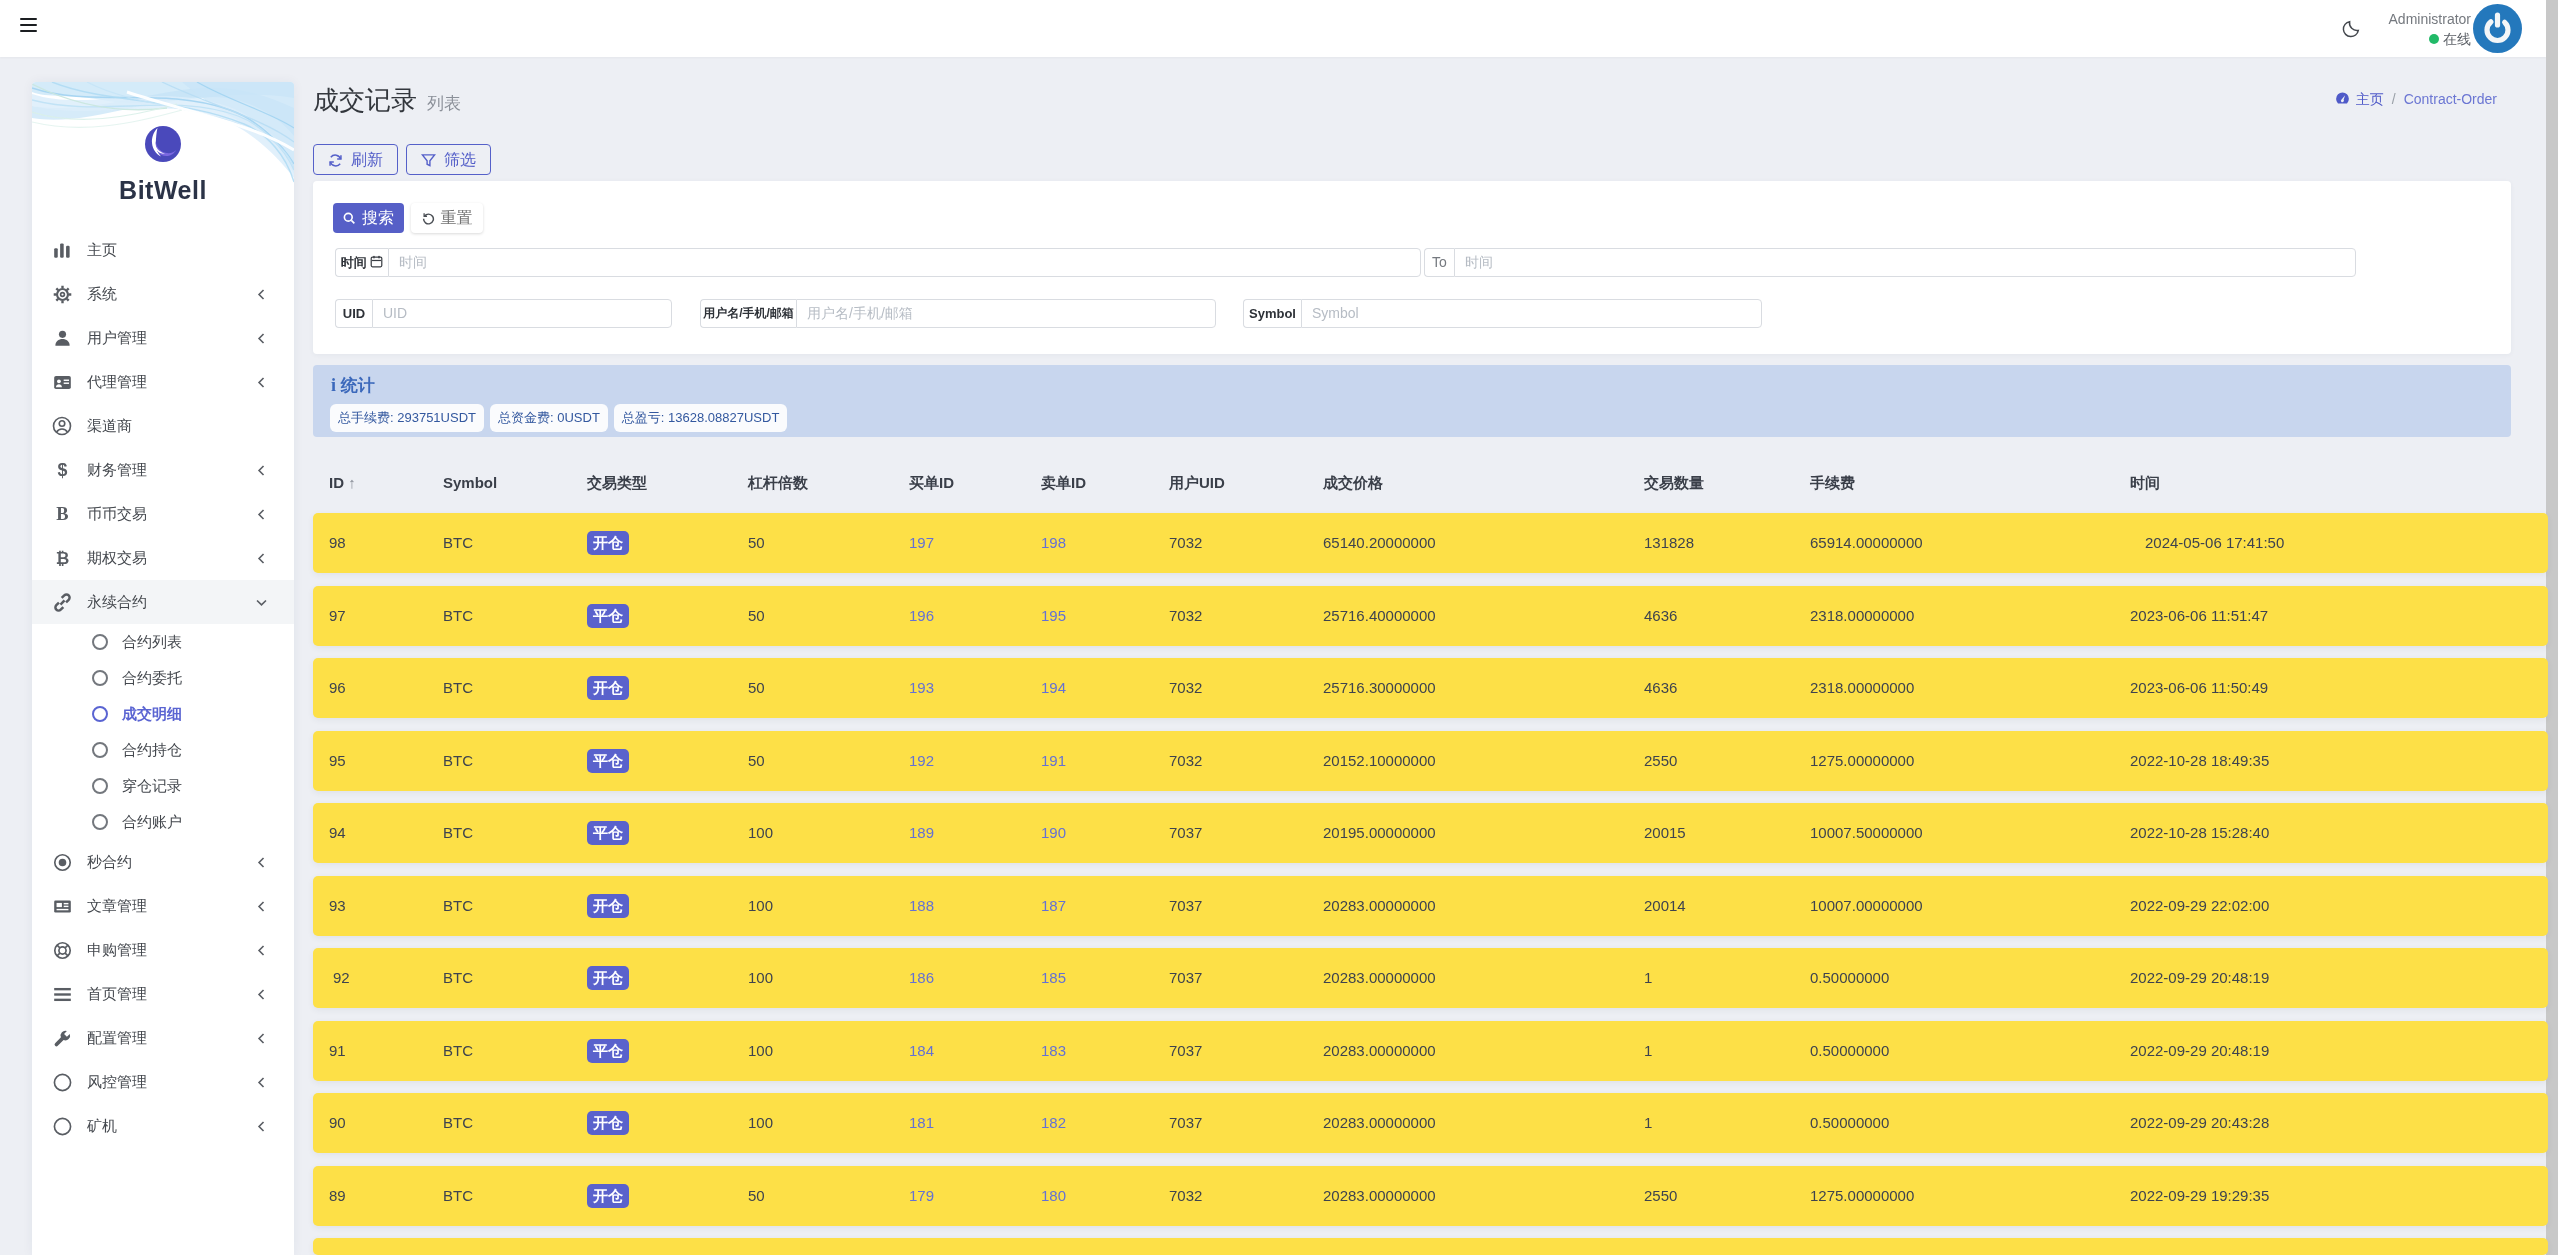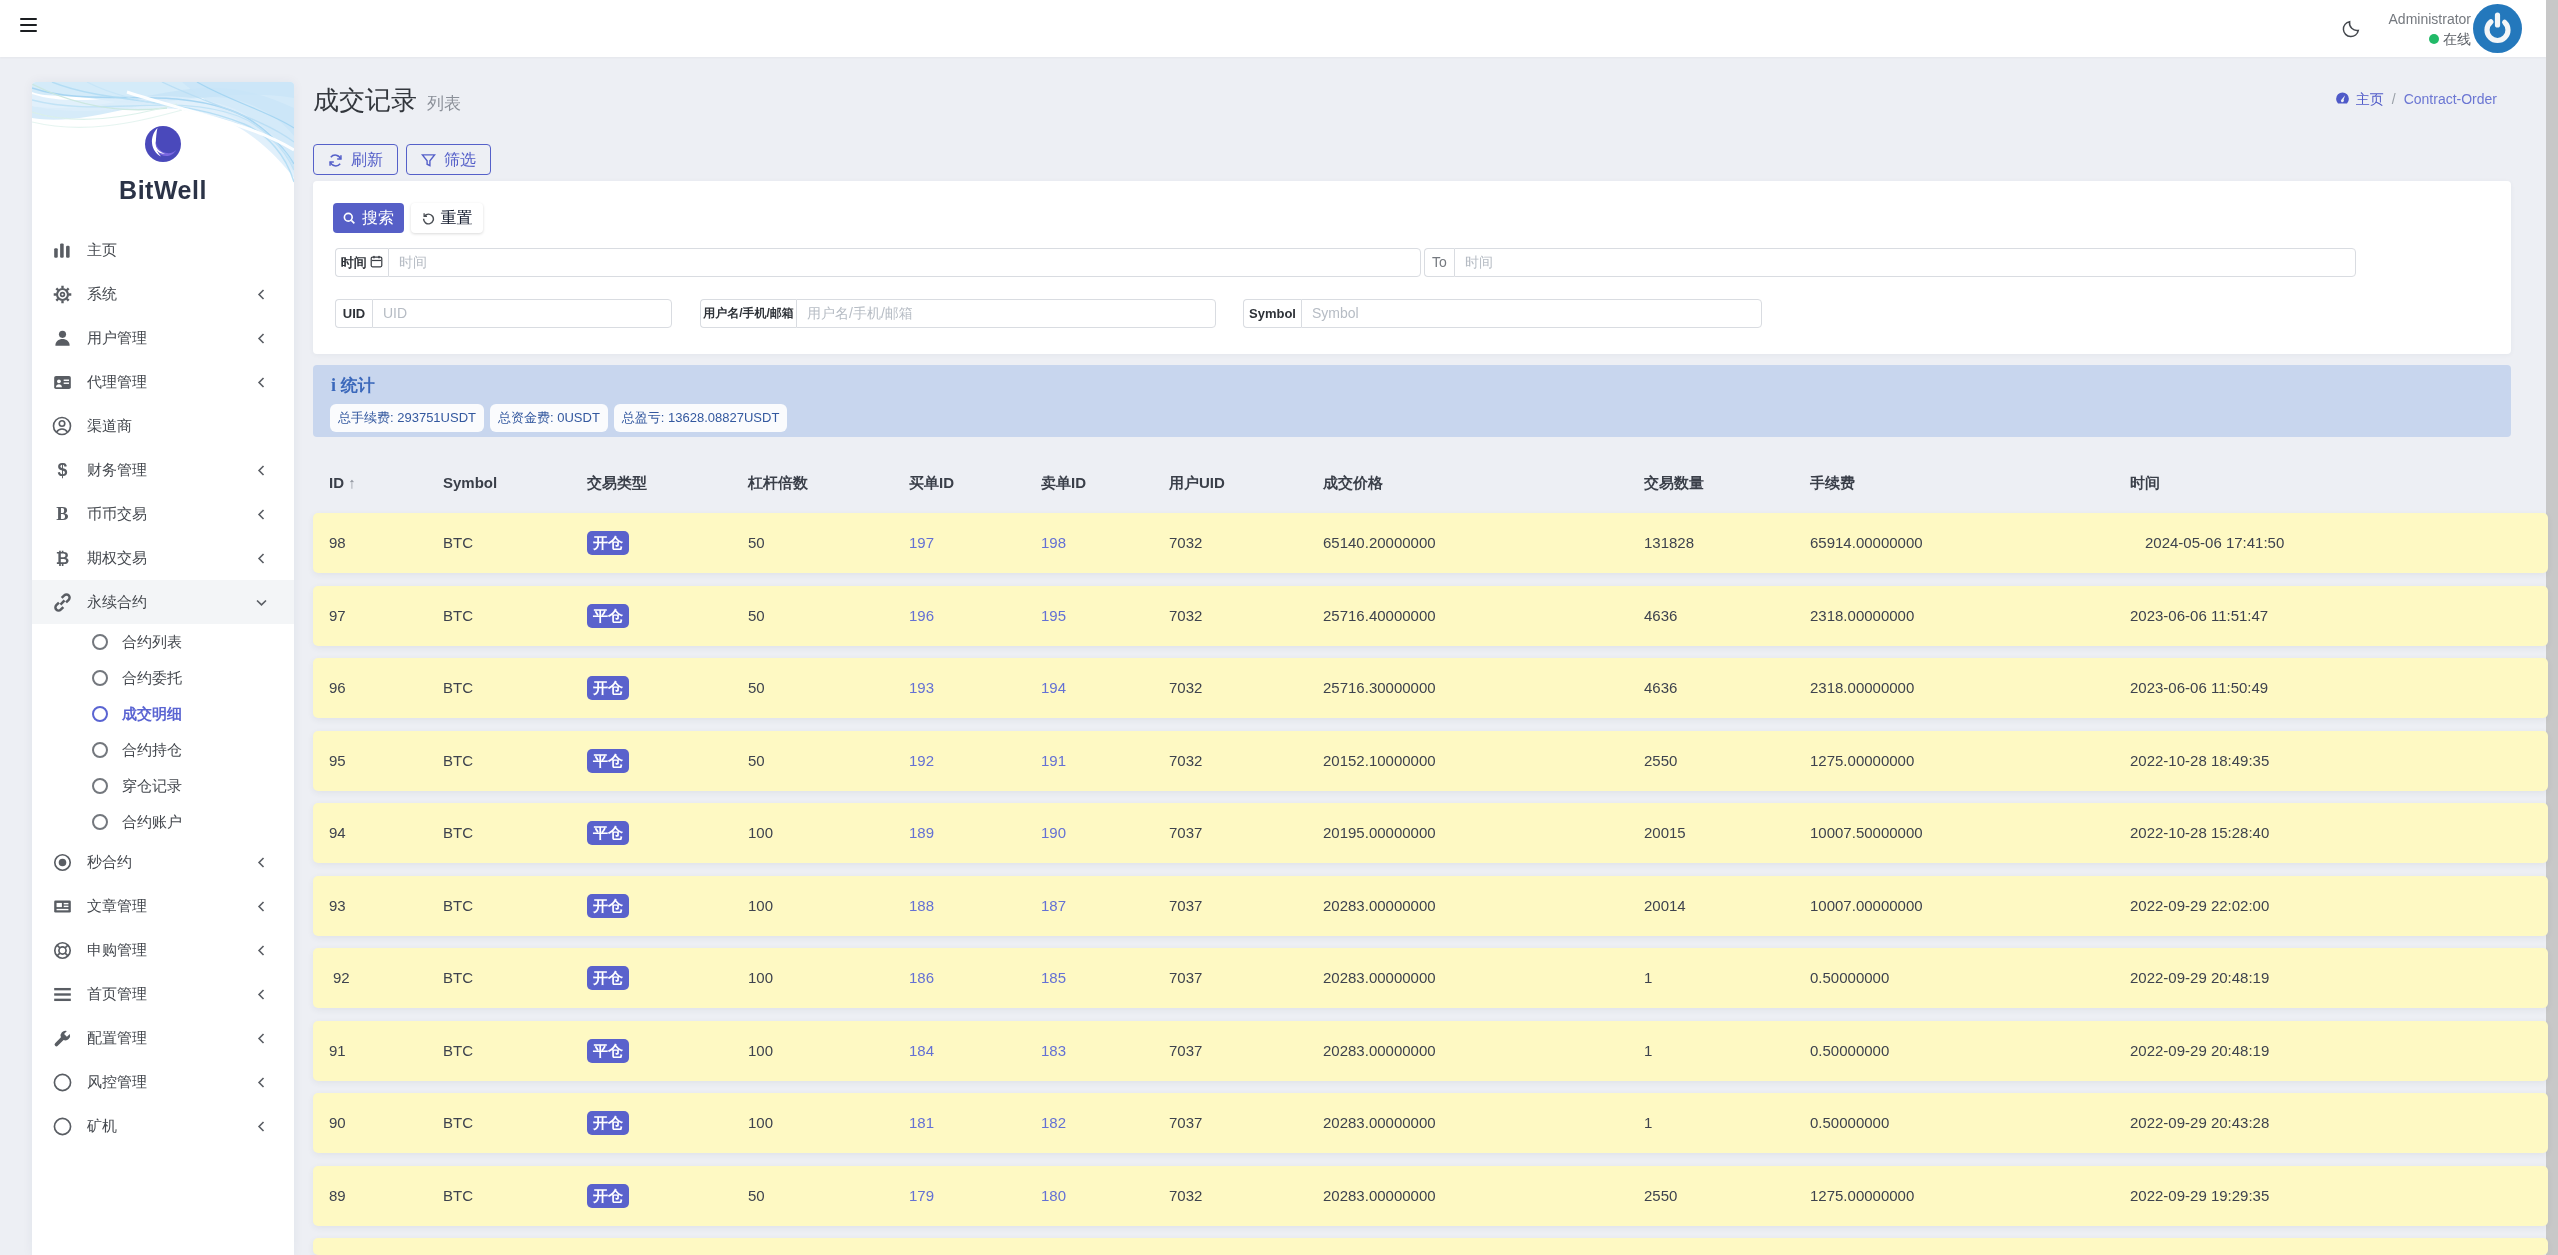--- a/index.html
+++ b/index.html
@@ -43,32 +43,32 @@
 .crumb .sep { color:#9aa0a8; margin:0 8px; }
 .crumb .cur { color:#6b76d3; }
 
 .btnrow { position:absolute; left:313px; top:144px; display:flex; }
 .obtn { display:inline-block; height:31px; line-height:29px; border:1px solid #5560c9; color:#5560c9; border-radius:4px; font-size:16px; background:transparent; padding:0 14px; margin-right:8px; }
 .obtn svg { vertical-align:-3px; margin-right:8px; }
 
 
 .scard { position:absolute; left:313px; top:181px; width:2198px; height:173px; background:#fff; border-radius:4px; box-shadow:0 1px 5px rgba(40,50,80,.05); }
 .sbtn { position:absolute; left:20px; top:22px; width:71px; height:30px; background:#565fc7; border-radius:4px; color:#fff; font-size:16px; text-align:center; line-height:30px; }
-.rbtn { position:absolute; left:98px; top:22px; width:72px; height:30px; background:#fff; border-radius:4px; color:#0f172a; font-size:16px; text-align:center; line-height:30px; box-shadow:0 1px 3px rgba(0,0,0,.15); }
+.rbtn { position:absolute; left:98px; top:22px; width:72px; height:30px; background:#fff; border-radius:4px; color:#737373; font-size:16px; text-align:center; line-height:30px; box-shadow:0 1px 3px rgba(0,0,0,.15); }
 .ig { position:absolute; height:29px; display:flex; }
 .ig .lab { height:29px; border:1px solid #d9dce1; border-right:none; border-radius:4px 0 0 4px; background:#fff; font-size:13px; font-weight:bold; color:#2e3238; line-height:27px; padding:0; text-align:center; white-space:nowrap; flex:none; box-sizing:border-box; }
 .ig .inp { height:29px; border:1px solid #d9dce1; border-radius:0 4px 4px 0; background:#fff; font-size:14px; color:#b6bcc4; line-height:27px; padding:0 10px; flex:1; white-space:nowrap; overflow:hidden; }
 
 
 .stats { position:absolute; left:313px; top:365px; width:2198px; height:72px; background:#c8d6ee; border-radius:4px; }
 .stats .st { position:absolute; left:18px; top:12px; font-size:17px; line-height:17px; color:#3b68bb; font-weight:bold; }
 .chiprow { position:absolute; left:17px; top:39px; display:flex; gap:6px; }
 .chip { height:28px; line-height:28px; background:#fafbfd; border-radius:6px; font-size:13px; color:#33589f; padding:0 8px; white-space:nowrap; }
 .th { position:absolute; top:474px; font-size:15px; font-weight:bold; color:#3a3f49; }
-.trow { position:absolute; left:313px; width:2235px; height:60px; background:#fef9c3; border-radius:5px; box-shadow:0 2px 6px rgba(60,70,90,.07); }
+.trow { position:absolute; left:313px; width:2235px; height:60px; background:#fde047; border-radius:5px; box-shadow:0 2px 6px rgba(60,70,90,.07); }
 .td { position:absolute; top:0; line-height:60px; font-size:15px; color:#3e434e; white-space:nowrap; }
 .td.lnk { color:#6471d4; }
 .badge { position:absolute; left:274px; top:18px; width:42px; height:24px; background:#5a62cc; border-radius:5px; color:#fff; font-size:15px; font-weight:bold; text-align:center; line-height:24px; }
 </style>
 </head>
 <body>
 <div id="page">
   <div class="topbar">
     <div class="burger">
         <span></span>

